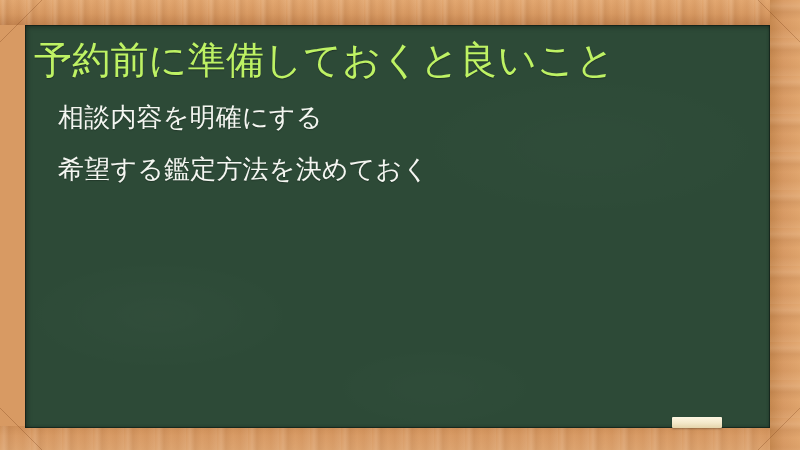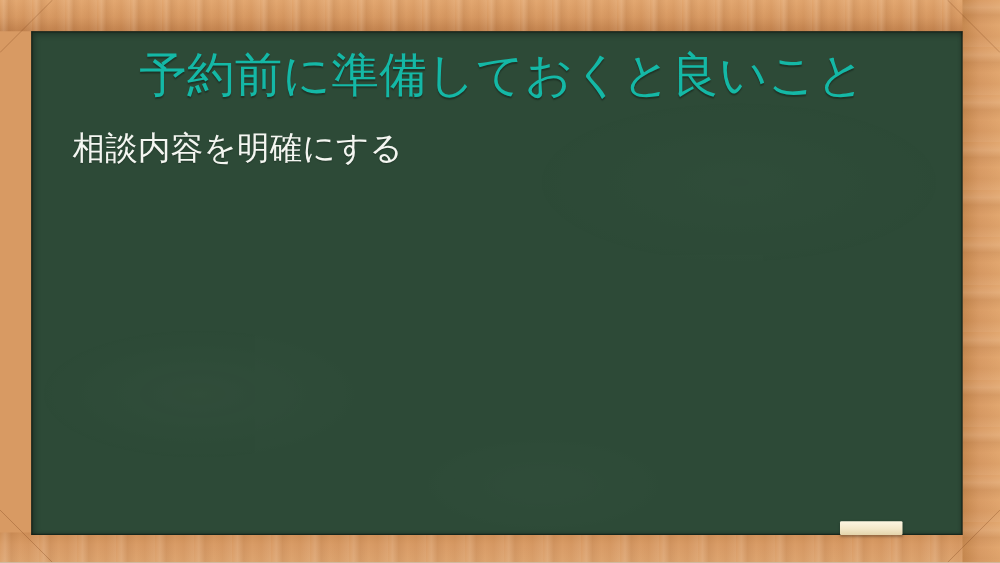--- a/index.html
+++ b/index.html
@@ -153,31 +153,31 @@
     inset: 0;
     padding: 13px 0 0 9px;
     box-sizing: border-box;
   }
 
   .slide-title {
     margin: 0;
     font-size: 38px;
     font-weight: 400;
     line-height: 1.18;
-    color: #14b8a6;
+    color: #bef264;
     letter-spacing: 0.2px;
     text-shadow: 0 1px 1px rgba(0,0,0,0.30);
     white-space: nowrap;
-    text-align: center;
   }
 
   .slide-list {
     list-style: none;
     margin: 23px 0 0 0;
     padding: 0 0 0 24px;
+    font-family: Liberation Mono, monospace;
   }
 
   .slide-list li {
     font-size: 26px;
     font-weight: 400;
     line-height: 1.0;
     color: #f4f6f1;
     margin: 0 0 26px 0;
     letter-spacing: 0.2px;
     text-shadow: 0 1px 1px rgba(0,0,0,0.25);
@@ -214,19 +214,20 @@
   </div>
 
   <div class="board">
     <div class="board-dust"></div>
 
     <div class="board-content">
       <h1 class="slide-title">予約前に準備しておくと良いこと</h1>
 
       <ul class="slide-list">
         <li>相談内容を明確にする</li>
+        <li>希望する鑑定方法を決めておく</li>
       </ul>
     </div>
   </div>
 
   <div class="chalk-stick"></div>
 
 </div>
 
 </body></html>

